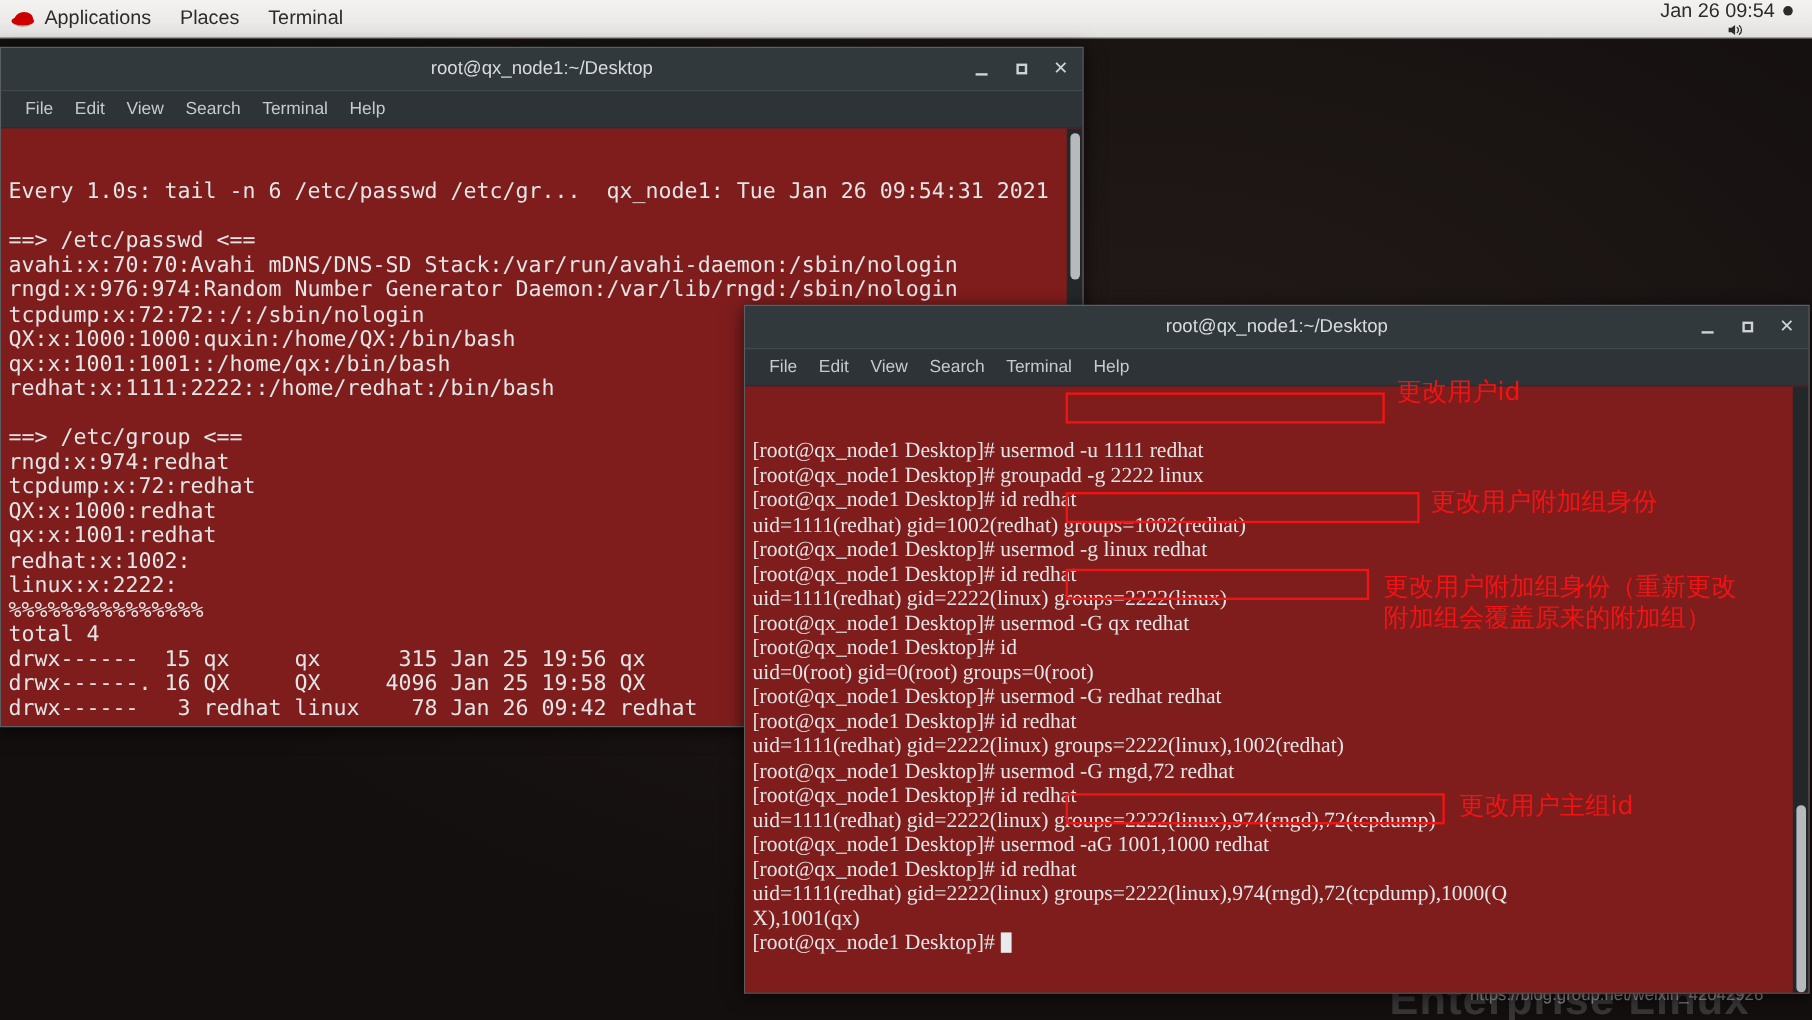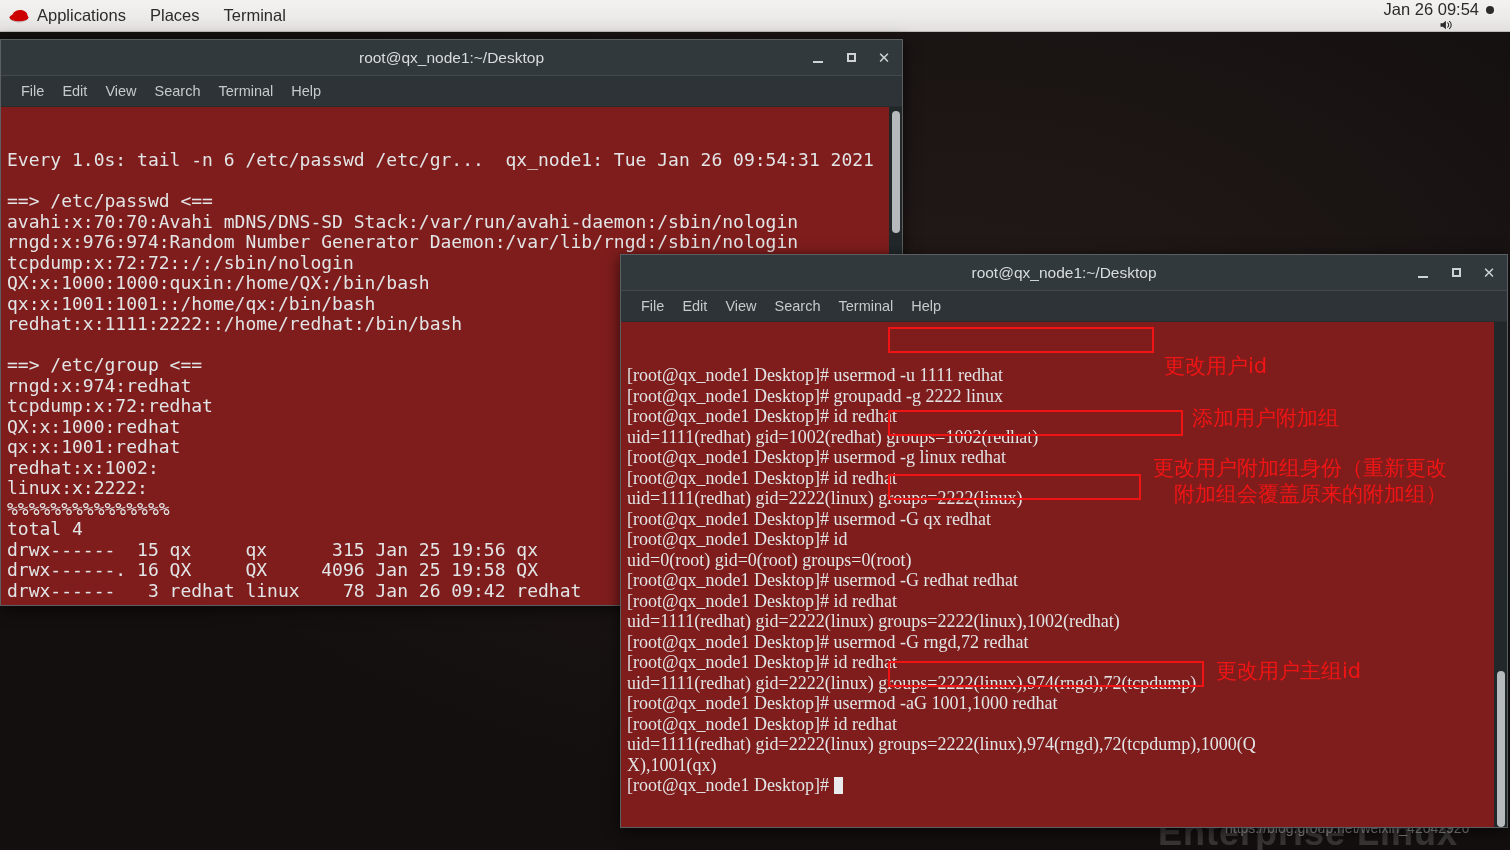--- a/index.html
+++ b/index.html
@@ -378,26 +378,26 @@
 X),1001(qx)
 [root@qx_node1 Desktop]# </span><span class="cursor-block"></span></div>
       <div class="scrollbar-track">
         <div class="scrollbar-thumb" style="bottom:2px; height:156px;"></div>
       </div>
     </div>
   </div>
 
   <div id="annotation-layer">
     <div class="red-box" style="left:888px; top:327px; width:266px; height:26px;"></div>
-    <div class="red-note" style="left:1164px; top:313px;margin-top:40px;">更改用户id</div>
+    <div class="red-note" style="left:1164px; top:313px;">更改用户id</div>
 
     <div class="red-box" style="left:888px; top:410px; width:295px; height:26px;"></div>
-    <div class="red-note" style="left:1192px; top:405px;">添加用户附加组</div>
+    <div class="red-note" style="left:1192px; top:405px;">更改用户附加组身份</div>
 
     <div class="red-box" style="left:888px; top:474px; width:253px; height:26px;"></div>
-    <div class="red-note" style="left:1153px; top:455px;text-align:right;">更改用户附加组身份（重新更改
+    <div class="red-note" style="left:1153px; top:476px;">更改用户附加组身份（重新更改
 附加组会覆盖原来的附加组）</div>
 
     <div class="red-box" style="left:888px; top:661px; width:316px; height:26px;"></div>
     <div class="red-note" style="left:1216px; top:658px;">更改用户主组id</div>
   </div>
 
 </div>
 
 </body></html>

